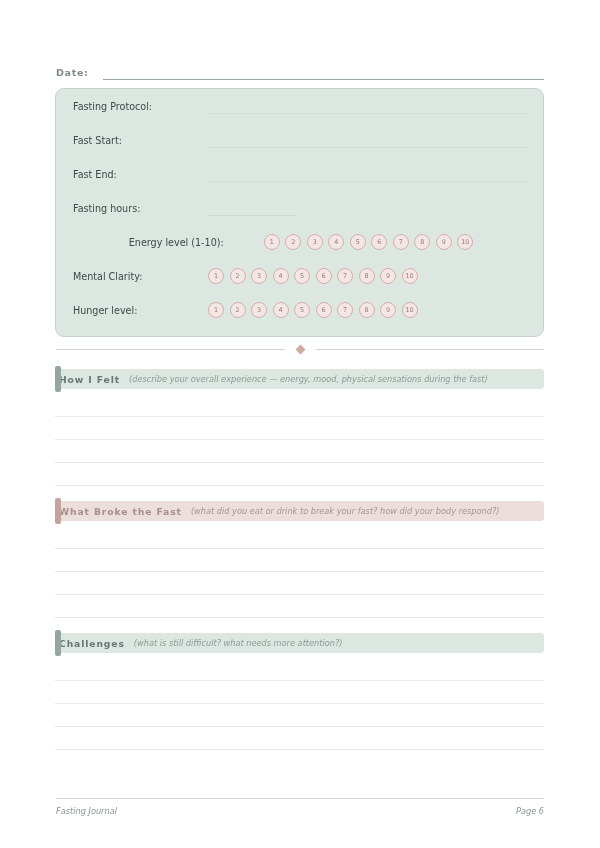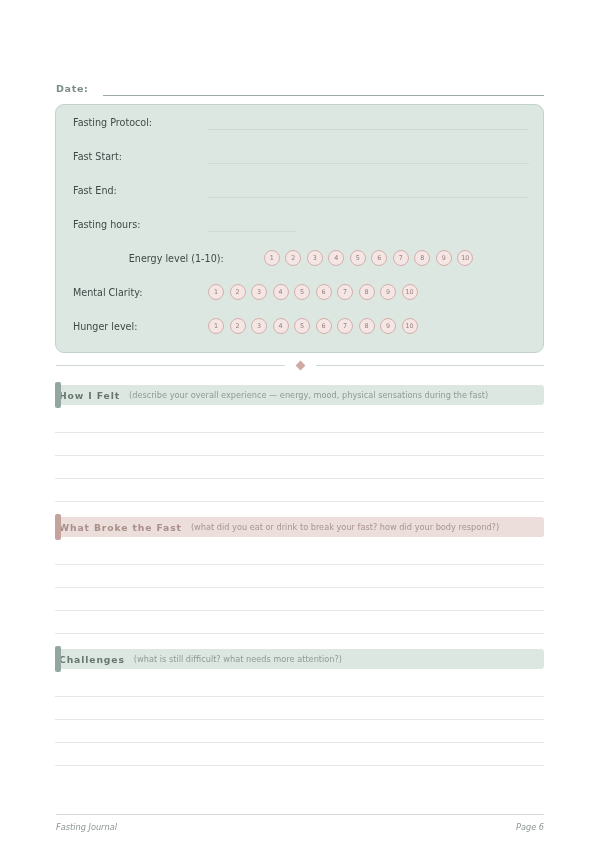--- a/index.html
+++ b/index.html
@@ -11,21 +11,21 @@
     width: 600px;
     height: 848px;
     position: relative;
     font-family: "DejaVu Sans", "Liberation Sans", sans-serif;
     color: #4a5250;
     overflow: hidden;
   }
 
   .page {
     position: absolute;
-    left: 0; top: 16px;
+    left: 0; top: 0;
     width: 600px;
     height: 640px;
   }
 
   
   .date-row {
     position: absolute;
     left: 56px;
     top: 60px;
     width: 488px;
@@ -167,20 +167,21 @@
   .sec-title {
     font-size: 9.2px;
     font-weight: bold;
     letter-spacing: 0.9px;
     color: #687672;
     white-space: nowrap;
   }
   .sec-title.rose-text { color: #a98e8a; }
   .sec-hint {
     font-size: 8.2px;
+    font-style: italic;
     color: #8d9a96;
     margin-left: 9px;
     white-space: nowrap;
   }
   .sec-hint.rose-text { color: #a89490; }
 
   .wlines { position: relative; margin-top: 5px; }
   .wline {
     height: 22px;
     border-bottom: 1px solid #e6e8e7;

